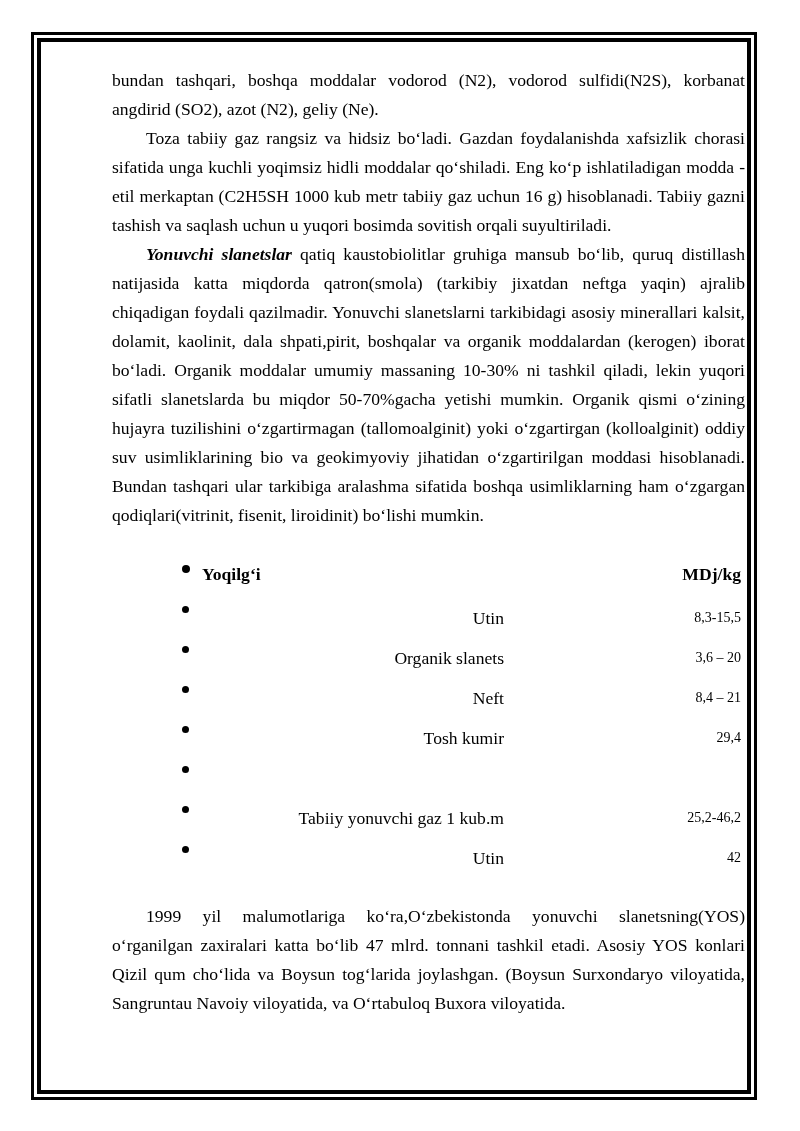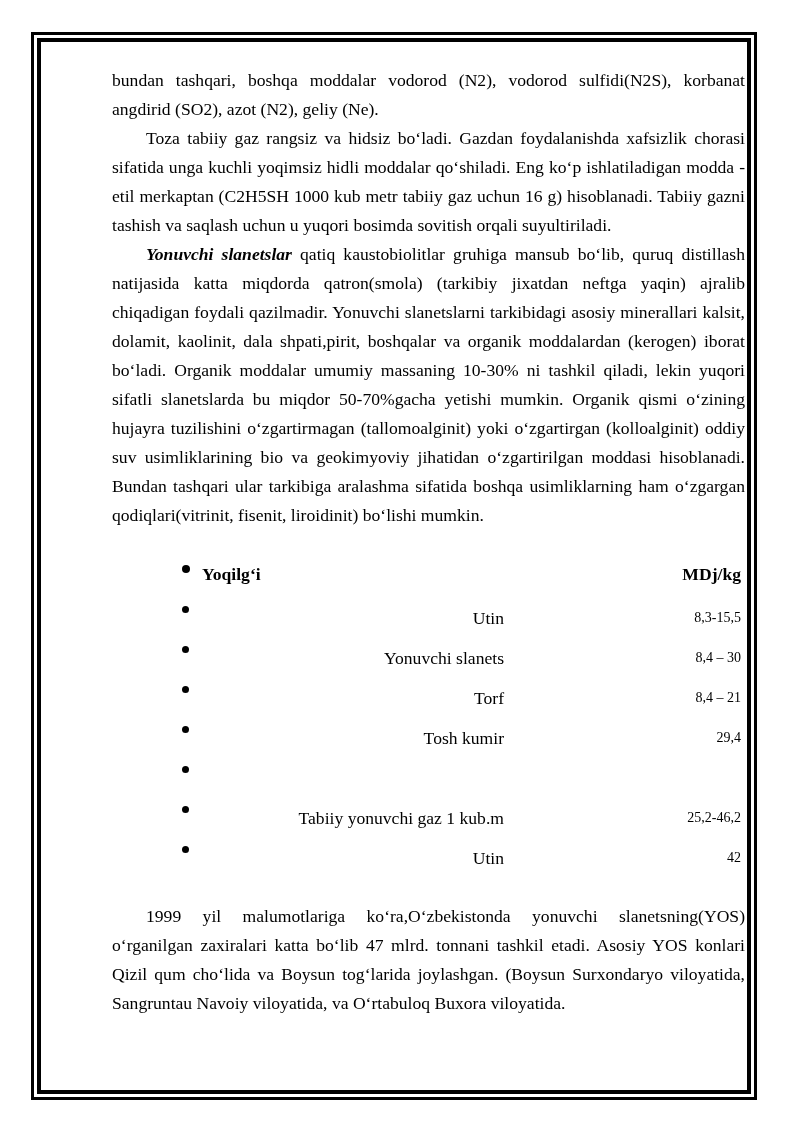--- a/index.html
+++ b/index.html
@@ -177,27 +177,27 @@
       </li>
 
       <li class="fuel-row">
         <span class="bullet"></span>
         <span class="fuel-name">Utin</span>
         <span class="fuel-value">8,3-15,5</span>
       </li>
 
       <li class="fuel-row">
         <span class="bullet"></span>
-        <span class="fuel-name">Yonuvchi slanets</span>
-        <span class="fuel-value">8,4 – 30</span>
-      </li>
-
-      <li class="fuel-row">
-        <span class="bullet"></span>
-        <span class="fuel-name">Torf</span>
+        <span class="fuel-name">Organik slanets</span>
+        <span class="fuel-value">3,6 – 20</span>
+      </li>
+
+      <li class="fuel-row">
+        <span class="bullet"></span>
+        <span class="fuel-name">Neft</span>
         <span class="fuel-value">8,4 – 21</span>
       </li>
 
 
       <li class="fuel-row">
         <span class="bullet"></span>
         <span class="fuel-name">Tosh kumir</span>
         <span class="fuel-value">29,4</span>
       </li>
 

